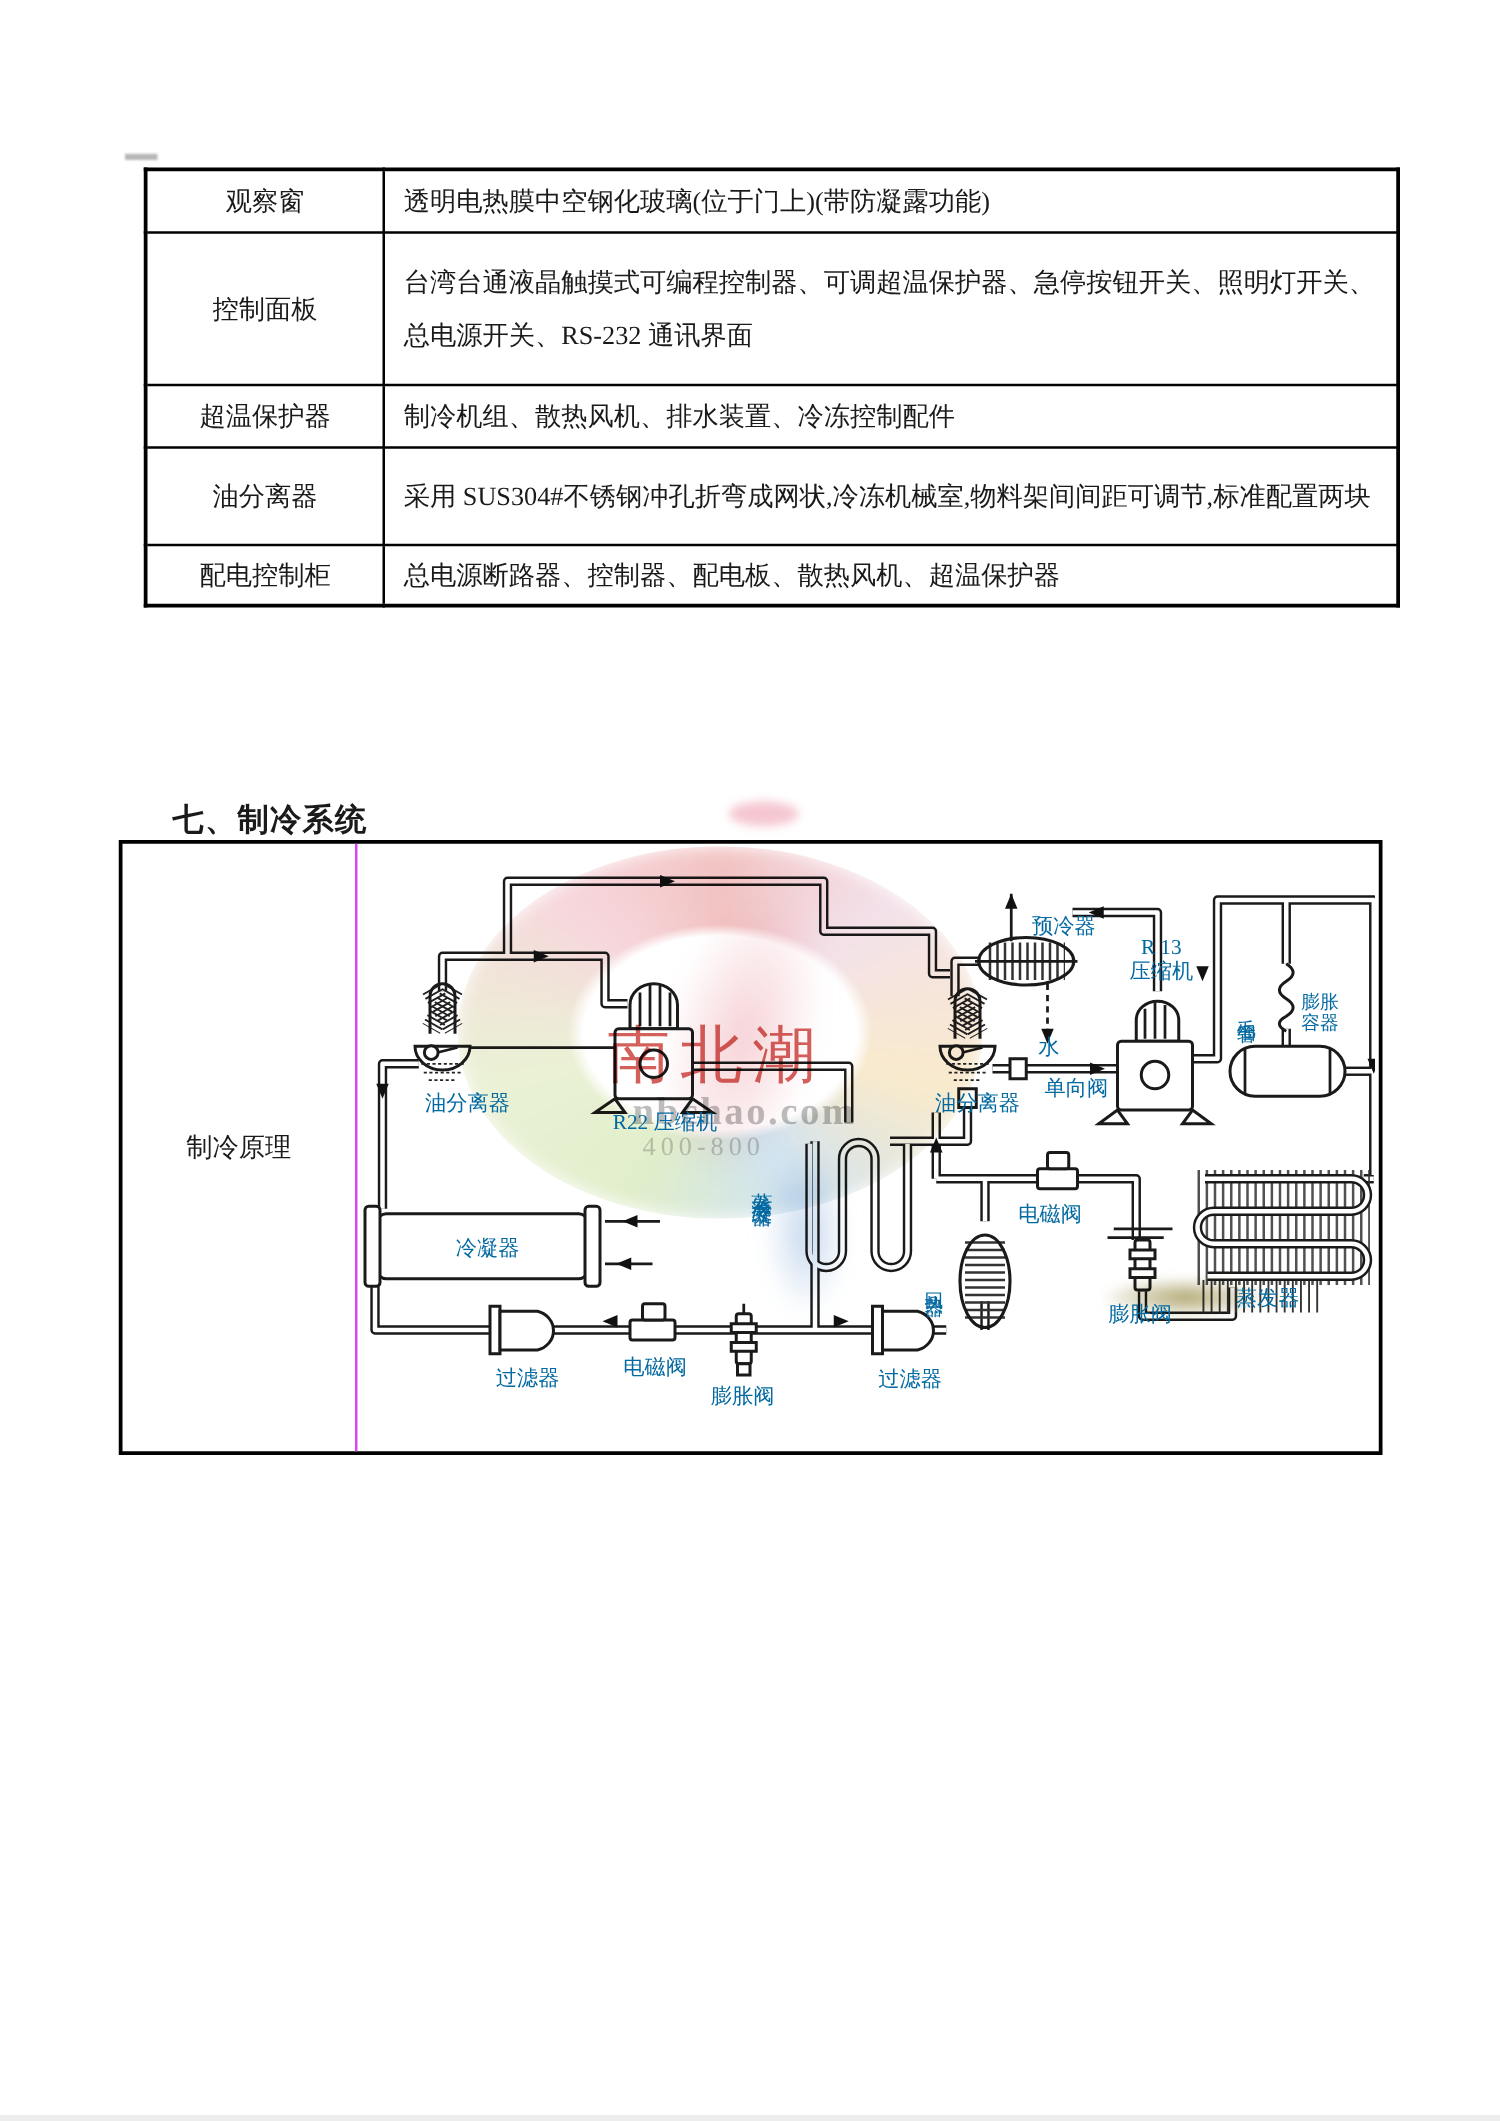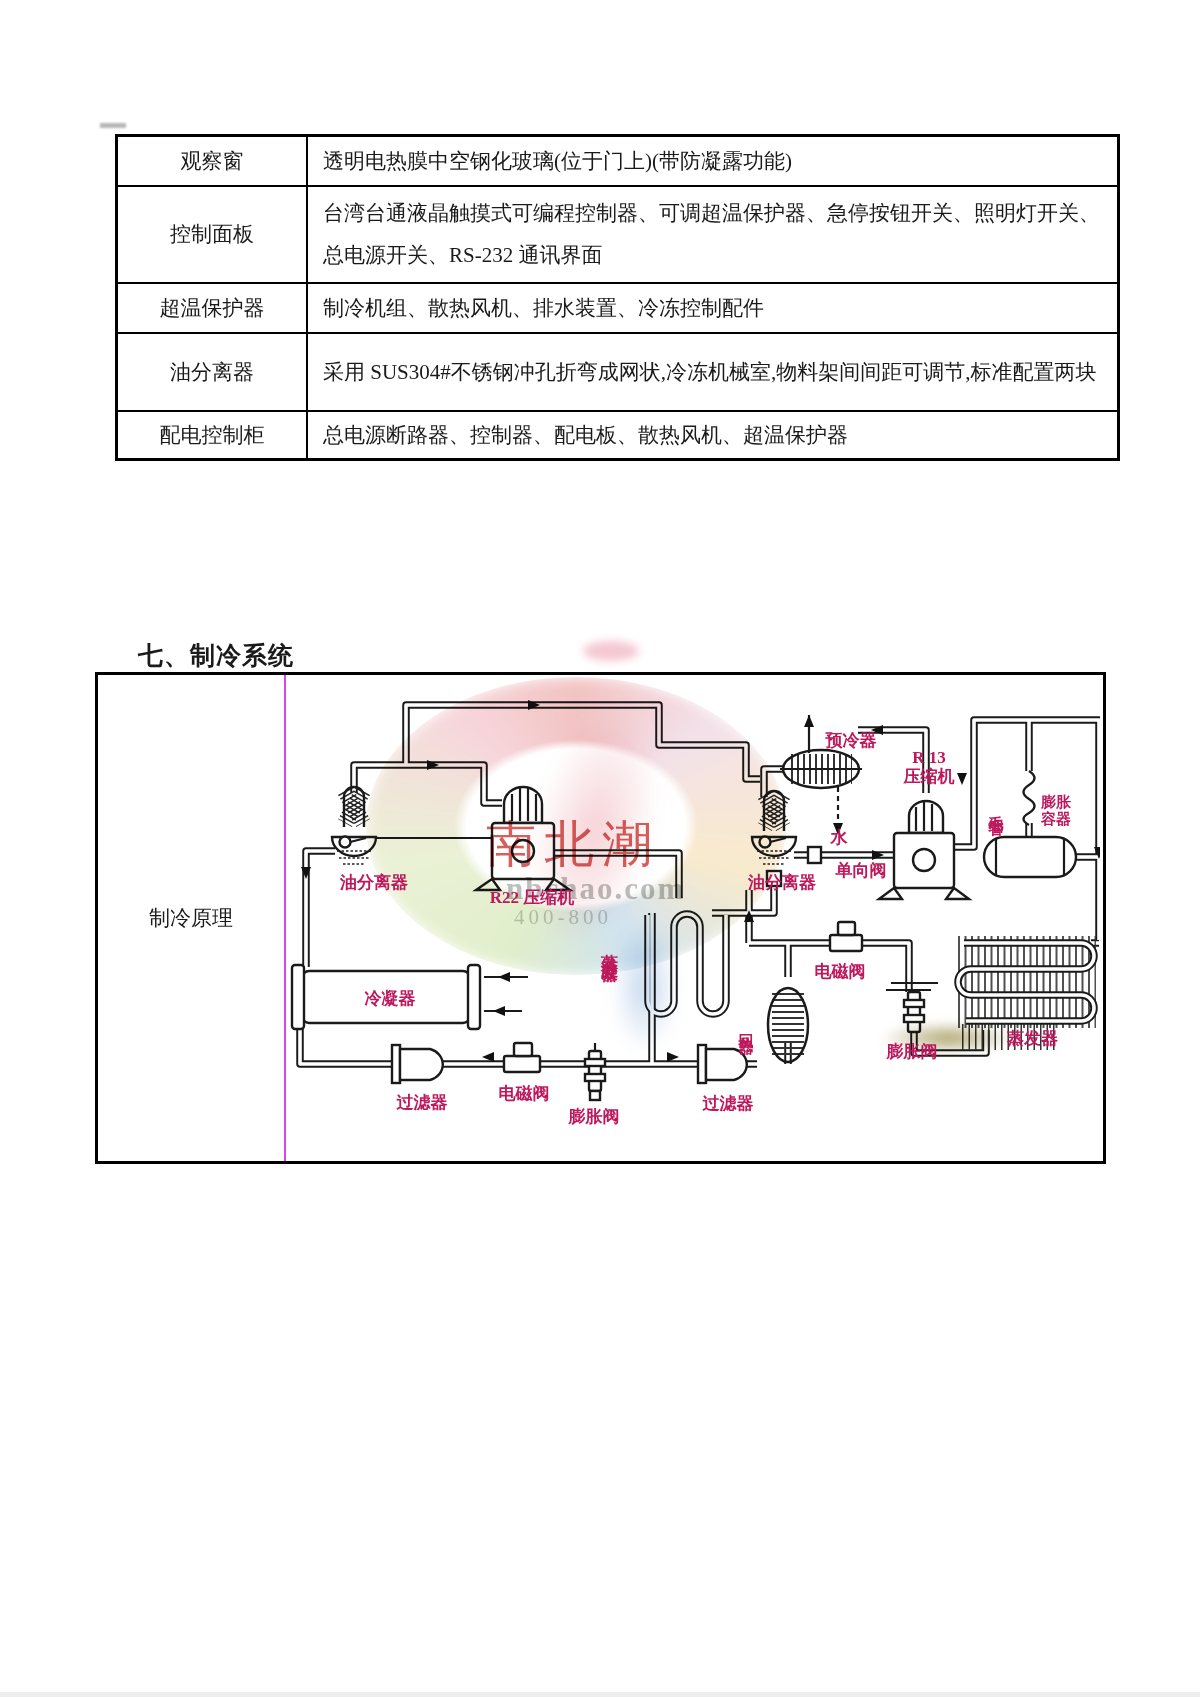--- a/index.html
+++ b/index.html
@@ -6,21 +6,21 @@
   body{width:1200px;height:1697px;background:#fff;position:relative;
        font-family:"Liberation Serif","DejaVu Serif",serif;color:#1a1a1a;overflow:hidden;}
   .page{position:absolute;inset:0;}
 
   
   .spec-table{position:absolute;left:95px;top:134px;width:1005px;border-collapse:collapse;
               table-layout:fixed;border:3px solid #000;margin-left:20px;}
   .spec-table td{border:2px solid #000;font-size:21px;vertical-align:middle;}
   .spec-table td.lbl{width:186px;text-align:center;}
   .spec-table td.val{padding:2px 12px 2px 15px;line-height:42px;text-align:left;}
-  tr.r1{height:50px;} tr.r2{height:97px;} tr.r3{height:50px;} tr.r4{height:78px;} tr.r5{height:44px;}
+  tr.r1{height:50px;} tr.r2{height:122px;} tr.r3{height:50px;} tr.r4{height:78px;} tr.r5{height:44px;}
 
   .smudge{position:absolute;left:100px;top:123px;width:26px;height:5px;background:#9a9a9a;
           filter:blur(1px);opacity:.7;}
   .pink-dot-top{position:absolute;left:583px;top:641px;width:56px;height:20px;border-radius:50%;
           background:#f3b9c6;filter:blur(4px);opacity:.8;}
   .bottom-strip{position:absolute;left:0;bottom:0;width:100%;height:5px;background:#ededed;}
 
   
   .heading{position:absolute;left:138px;top:639px;font-size:25px;font-weight:bold;letter-spacing:1px;}
 
@@ -50,21 +50,21 @@
      z-index:2;mix-blend-mode:multiply;pointer-events:none;}
   .wm-brand{position:absolute;left:200px;top:136px;font-size:50px;font-weight:normal;letter-spacing:8px;
      color:rgba(201,56,50,.8);z-index:2;mix-blend-mode:multiply;pointer-events:none;
      text-shadow:2px 2px 0 rgba(255,255,255,.35);}
   .wm-domain{position:absolute;left:220px;top:196px;font-size:31px;font-weight:bold;letter-spacing:2px;
      color:rgba(150,150,150,.62);z-index:2;mix-blend-mode:multiply;pointer-events:none;}
   .wm-phone{position:absolute;left:228px;top:230px;font-size:21px;letter-spacing:4px;
      color:rgba(160,160,160,.55);z-index:2;mix-blend-mode:multiply;pointer-events:none;}
 
   
-  .dlab{position:absolute;z-index:3;font-size:17px;font-weight:bold;color:#be185d;
+  .dlab{position:absolute;z-index:3;font-size:17px;font-weight:normal;color:#0369a1;
         text-align:center;line-height:19px;white-space:nowrap;}
   .dlab.vert{writing-mode:vertical-rl;text-orientation:upright;letter-spacing:3px;white-space:normal;}
 
   
   .po{stroke:#1a1a1a;stroke-width:7.5;fill:none;stroke-linejoin:round;stroke-linecap:butt;}
   .pi{stroke:#fff;stroke-width:3.6;fill:none;stroke-linejoin:round;stroke-linecap:butt;}
   .thin{stroke:#1a1a1a;stroke-width:2.2;fill:none;}
   .comp{fill:#fff;stroke:#1a1a1a;stroke-width:2.4;}
   .hatch{stroke:#222;fill:none;}
   .arr{fill:#111;stroke:none;}
@@ -342,21 +342,21 @@
       <div class="dlab" style="left:543px;top:153px;width:20px;">水</div>
       <div class="dlab" style="left:538px;top:186px;width:74px;">单向阀</div>
       <div class="dlab" style="left:40px;top:198px;width:96px;">油分离器</div>
       <div class="dlab" style="left:452px;top:198px;width:88px;">油分离器</div>
       <div class="dlab" style="left:188px;top:213px;width:116px;">R22 压缩机</div>
       <div class="dlab vert" style="left:314px;top:216px;height:112px;">蒸发冷凝器</div>
       <div class="dlab" style="left:58px;top:314px;width:92px;">冷凝器</div>
       <div class="dlab vert" style="left:450px;top:318px;height:66px;font-size:15px;">回热器</div>
       <div class="dlab" style="left:514px;top:287px;width:80px;">电磁阀</div>
       <div class="dlab" style="left:586px;top:367px;width:80px;">膨胀阀</div>
-      <div class="dlab" style="left:684px;top:354px;width:88px;text-align:right;">蒸发器</div>
+      <div class="dlab" style="left:684px;top:354px;width:88px;">蒸发器</div>
       <div class="dlab" style="left:96px;top:418px;width:80px;">过滤器</div>
       <div class="dlab" style="left:198px;top:409px;width:80px;">电磁阀</div>
       <div class="dlab" style="left:268px;top:432px;width:80px;">膨胀阀</div>
       <div class="dlab" style="left:402px;top:419px;width:80px;">过滤器</div>
 
     </div>
   </div>
 
   <div class="bottom-strip"></div>
 </div>

